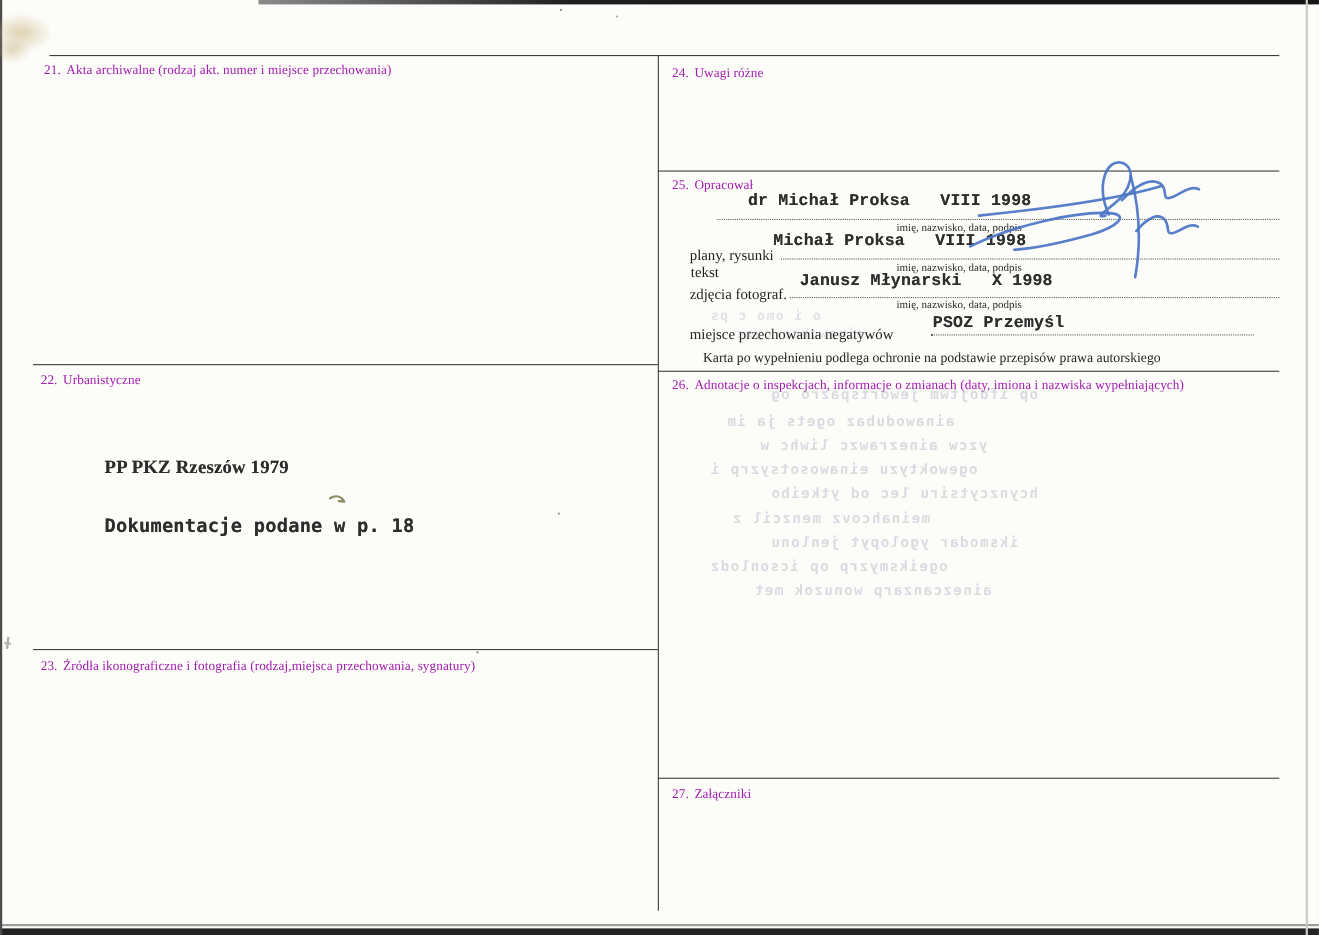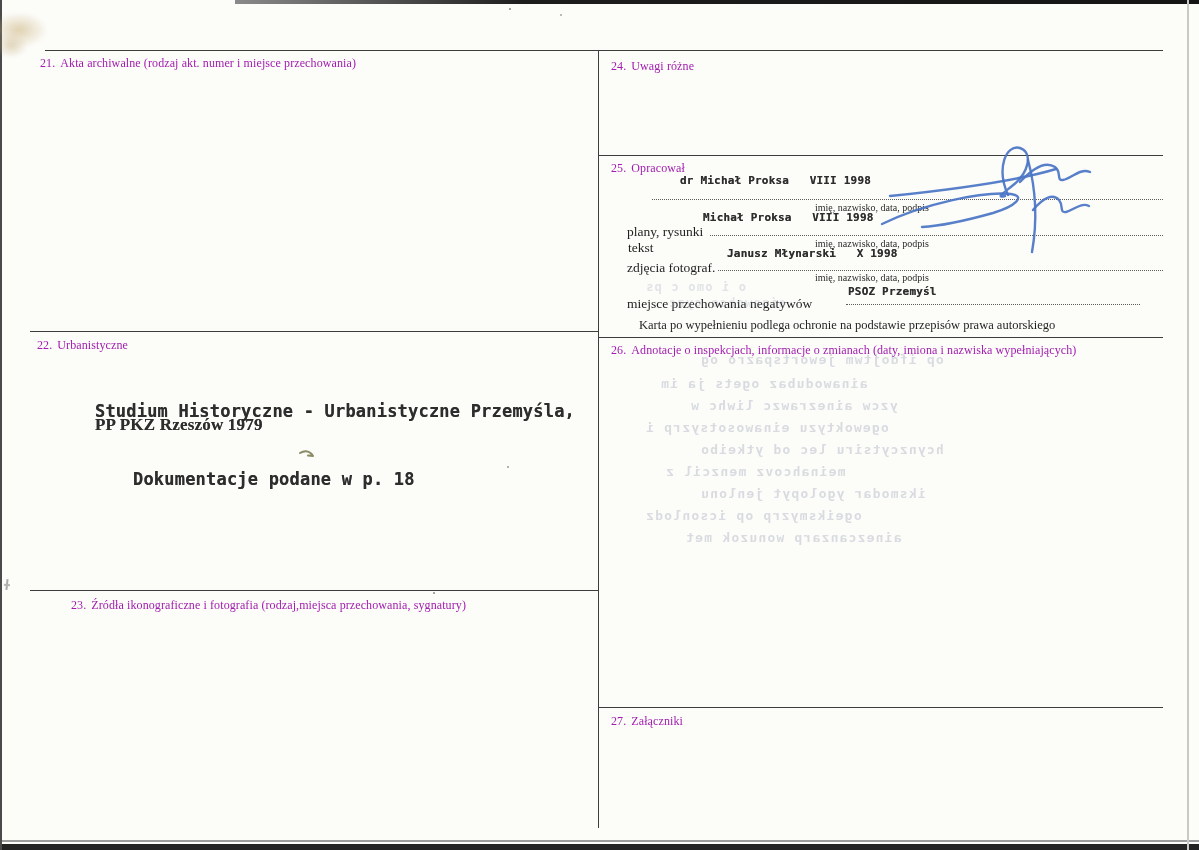--- a/index.html
+++ b/index.html
@@ -31,31 +31,31 @@
   .hl-22{left:30px;top:331px;width:568px;}
   .hl-23{left:30px;top:590px;width:568px;}
   .hl-25{left:598px;top:155px;width:565px;}
   .hl-26{left:598px;top:337px;width:565px;}
   .hl-27{left:598px;top:707px;width:565px;}
   .vline{position:absolute;left:598px;top:50px;width:0;height:778px;border-left:1.5px solid #3d3d3d;}
 
   
   .sec-head{position:absolute;font-size:12px;color:#a21caf;white-space:nowrap;letter-spacing:.1px;}
   .sec-head .num{margin-right:5px;}
-  .h21{left:40px;top:56px;} .h22{left:37px;top:338px;} .h23{left:37px;top:598px;margin-left:34px;}
+  .h21{left:40px;top:56px;} .h22{left:37px;top:338px;} .h23{left:37px;top:598px;}
   .h24{left:611px;top:59px;} .h25{left:611px;top:161px;} .h26{left:611px;top:343px;}
   .h27{left:611px;top:714px;}
 
   
   .type{position:absolute;font-family:"DejaVu Sans Mono",monospace;font-weight:bold;color:#2d2d2d;
         white-space:pre;letter-spacing:.2px;text-shadow:0 0 .5px rgba(45,45,45,.7);}
   .t22{font-size:17px;left:95px;}
-  .t22.l0{top:401px;} .t22.l1{top:415px;font-family:Liberation Serif, serif;} .t22.l2{top:469px;margin-left:38px;}
+  .t22.l0{top:401px;} .t22.l1{top:415px;font-family:Liberation Serif, serif;} .t22.l2{top:469px;}
   .t27{font-size:14.5px;left:708px;top:751px;}
-  .tval{font-size:11px;}
+  .tval{font-size:15px;font-family:Liberation Mono, monospace;}
   .v0{left:680px;top:174px;} .v1{left:703px;top:211px;} .v2{left:727px;top:247px;} .v3{left:848px;top:285px;}
 
   
   .flabel{position:absolute;font-size:13.5px;color:#1f1f1f;white-space:nowrap;}
   .lb0{left:628px;top:192px;margin-top:48px;} .lb1{left:627px;top:224px;} .lb2{left:627px;top:260px;} .lb3{left:627px;top:296px;}
   .dots{position:absolute;height:1px;border-bottom:1.5px dotted #5c5c5c;}
   .d0{left:652px;top:198px;width:511px;} .d1{left:710px;top:234px;width:453px;}
   .d2{left:718px;top:269px;width:445px;} .d3{left:846px;top:303px;width:294px;}
   .caption{position:absolute;font-size:10px;color:#2a2a2a;white-space:nowrap;}
   .c0{left:815px;top:202px;} .c1{left:815px;top:238px;} .c2{left:815px;top:272px;}
@@ -119,21 +119,20 @@
   <div class="sec-head h25">
     <span class="num">25.</span><span>Opracował</span>
   </div>
   <div class="sec-head h26">
     <span class="num">26.</span><span>Adnotacje o inspekcjach, informacje o zmianach (daty, imiona i nazwiska wypełniających)</span>
   </div>
   <div class="sec-head h27">
     <span class="num">27.</span><span>Załączniki</span>
   </div>
 
-  <div class="type t22 l0">Studium Historyczne - Urbanistyczne Przemyśla,</div>
   <div class="type t22 l1">PP PKZ Rzeszów 1979</div>
   <div class="type t22 l2">Dokumentacje podane w p. 18</div>
   <svg class="mark1979" viewBox="0 0 20 14">
     <path d="M2,4 C7,1 12,2 15,7 M15,7 L10,6.5"></path>
   </svg>
 
   <div class="flabel lb0">tekst</div>
   <div class="type tval v0">dr Michał Proksa   VIII 1998</div>
   <div class="dots d0"></div>
   <div class="caption c0">imię, nazwisko, data, podpis</div>

